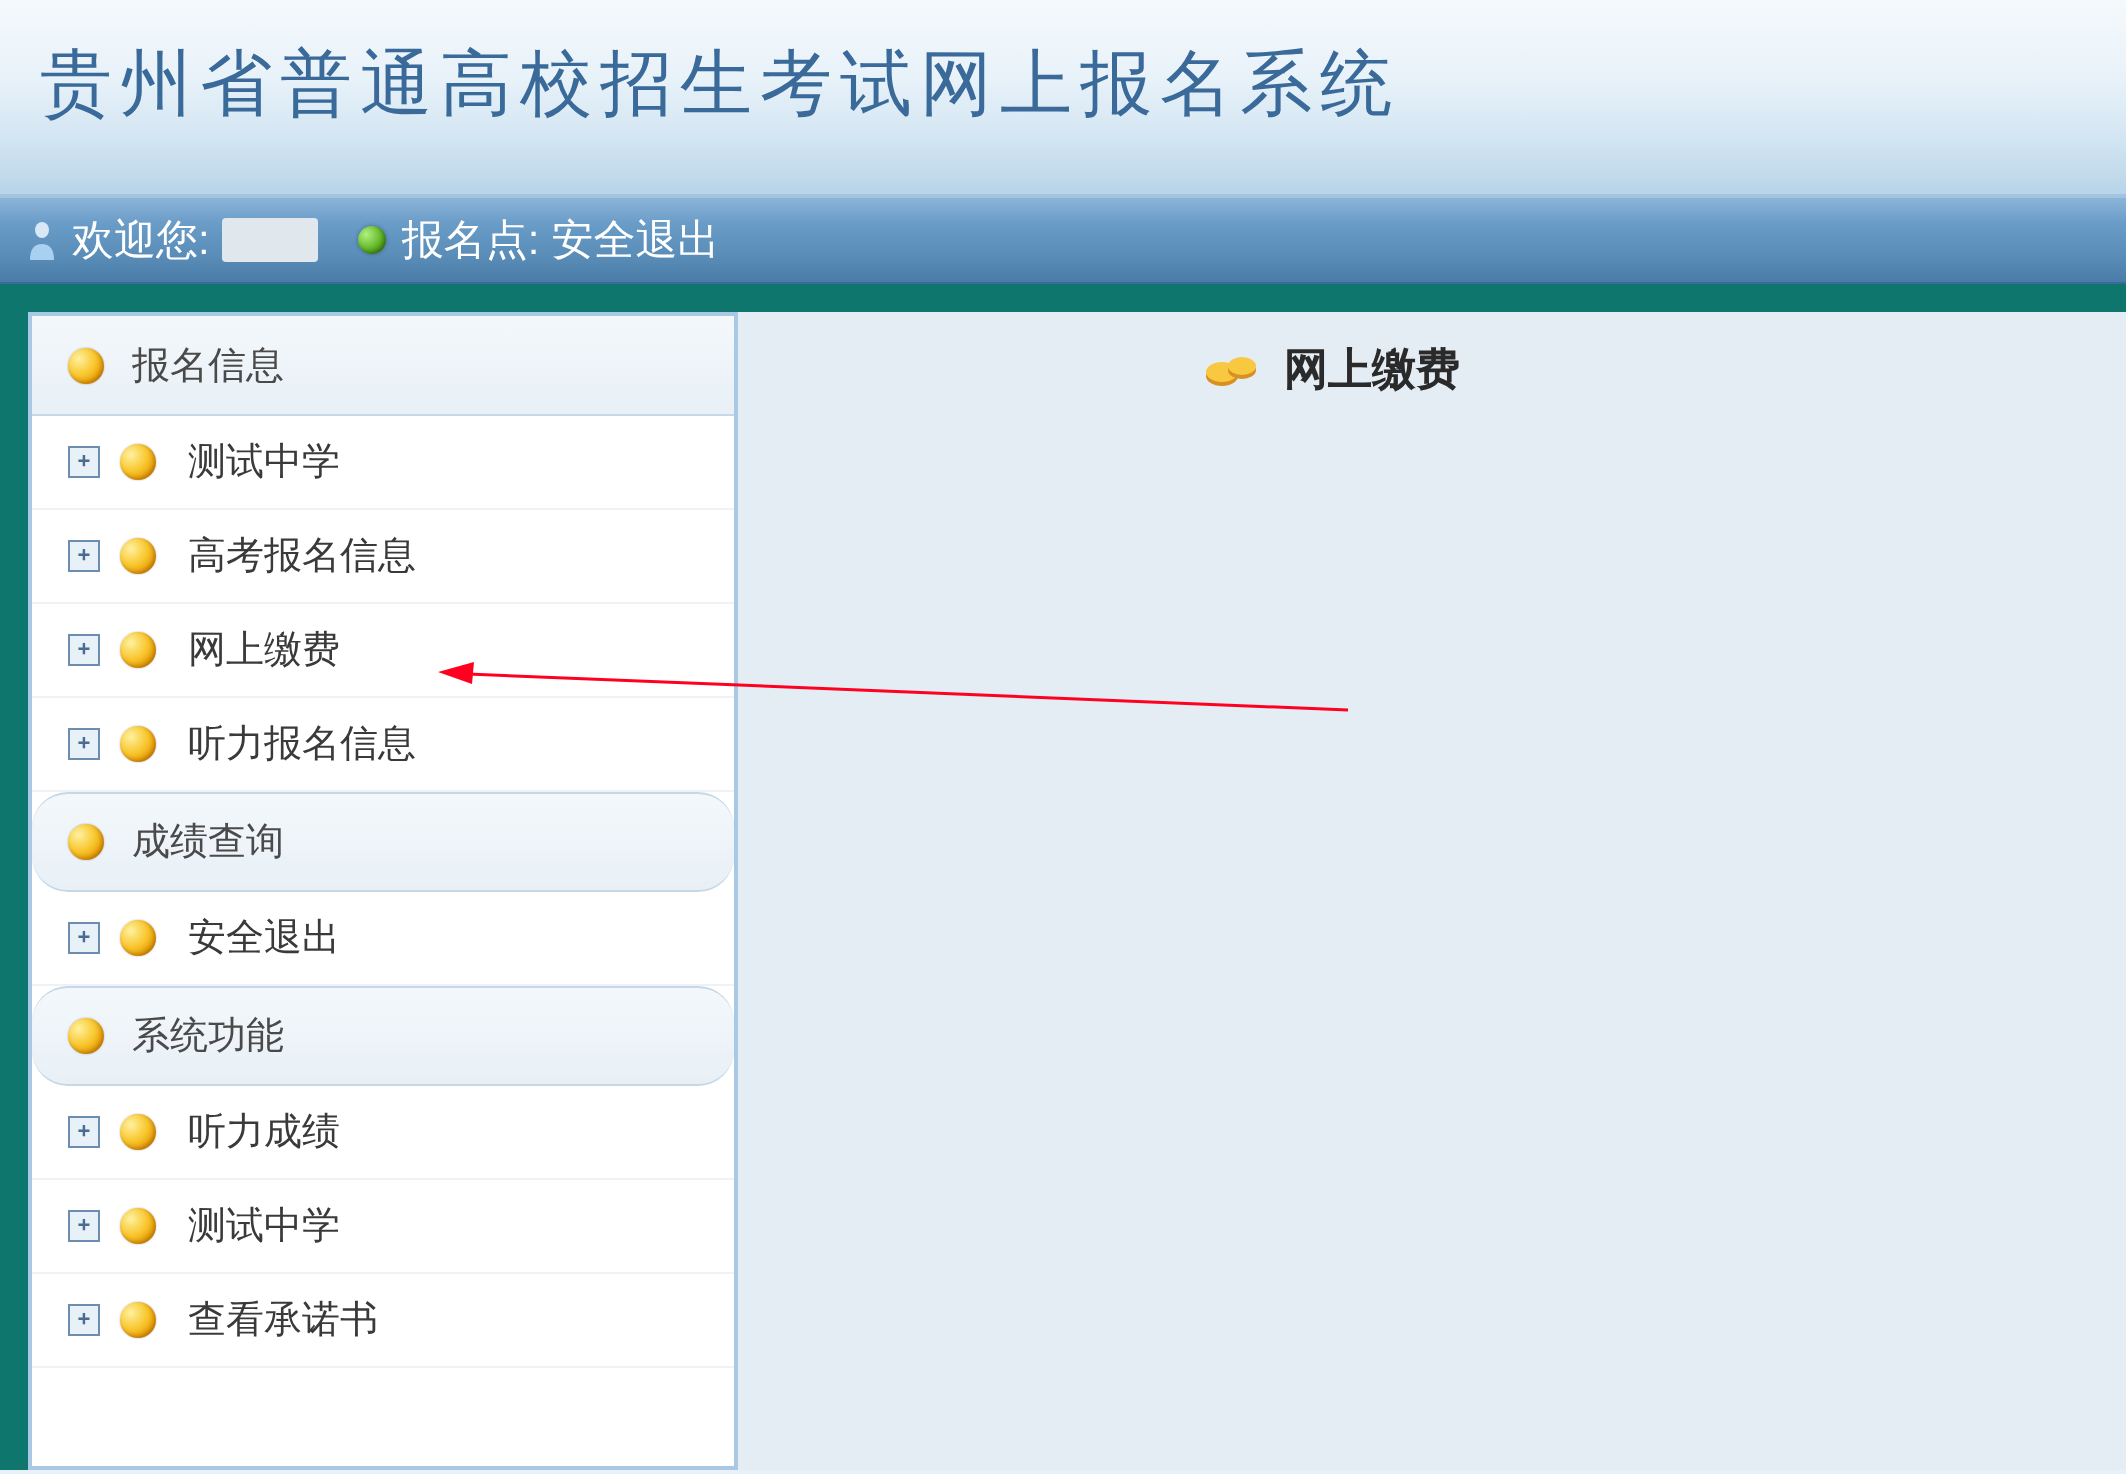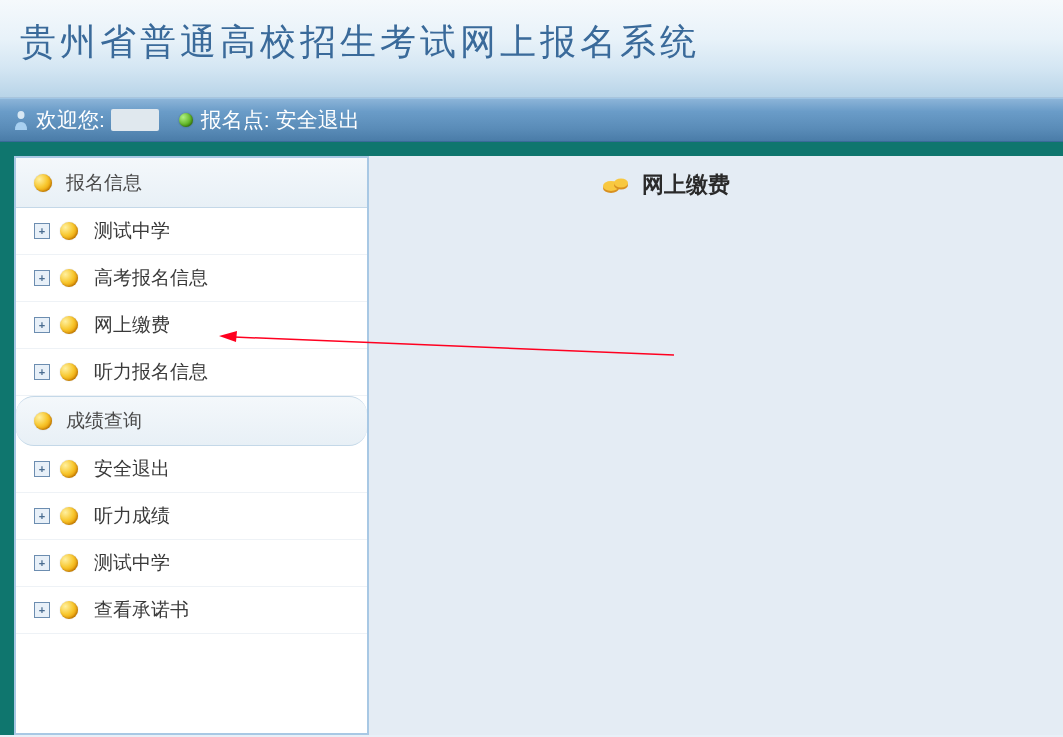--- a/index.html
+++ b/index.html
@@ -207,20 +207,24 @@
     <div class="section-header">
       <span class="bullet-icon"></span>
       <span>成绩查询</span>
     </div>
     <div class="menu-item">
       <span class="plus-icon">+</span>
       <span class="bullet-icon"></span>
       <span>安全退出</span>
     </div>
 
+    <div class="section-header">
+      <span class="bullet-icon"></span>
+      <span>系统功能</span>
+    </div>
     <div class="menu-item">
       <span class="plus-icon">+</span>
       <span class="bullet-icon"></span>
       <span>听力成绩</span>
     </div>
     <div class="menu-item">
       <span class="plus-icon">+</span>
       <span class="bullet-icon"></span>
       <span>测试中学</span>
     </div>

